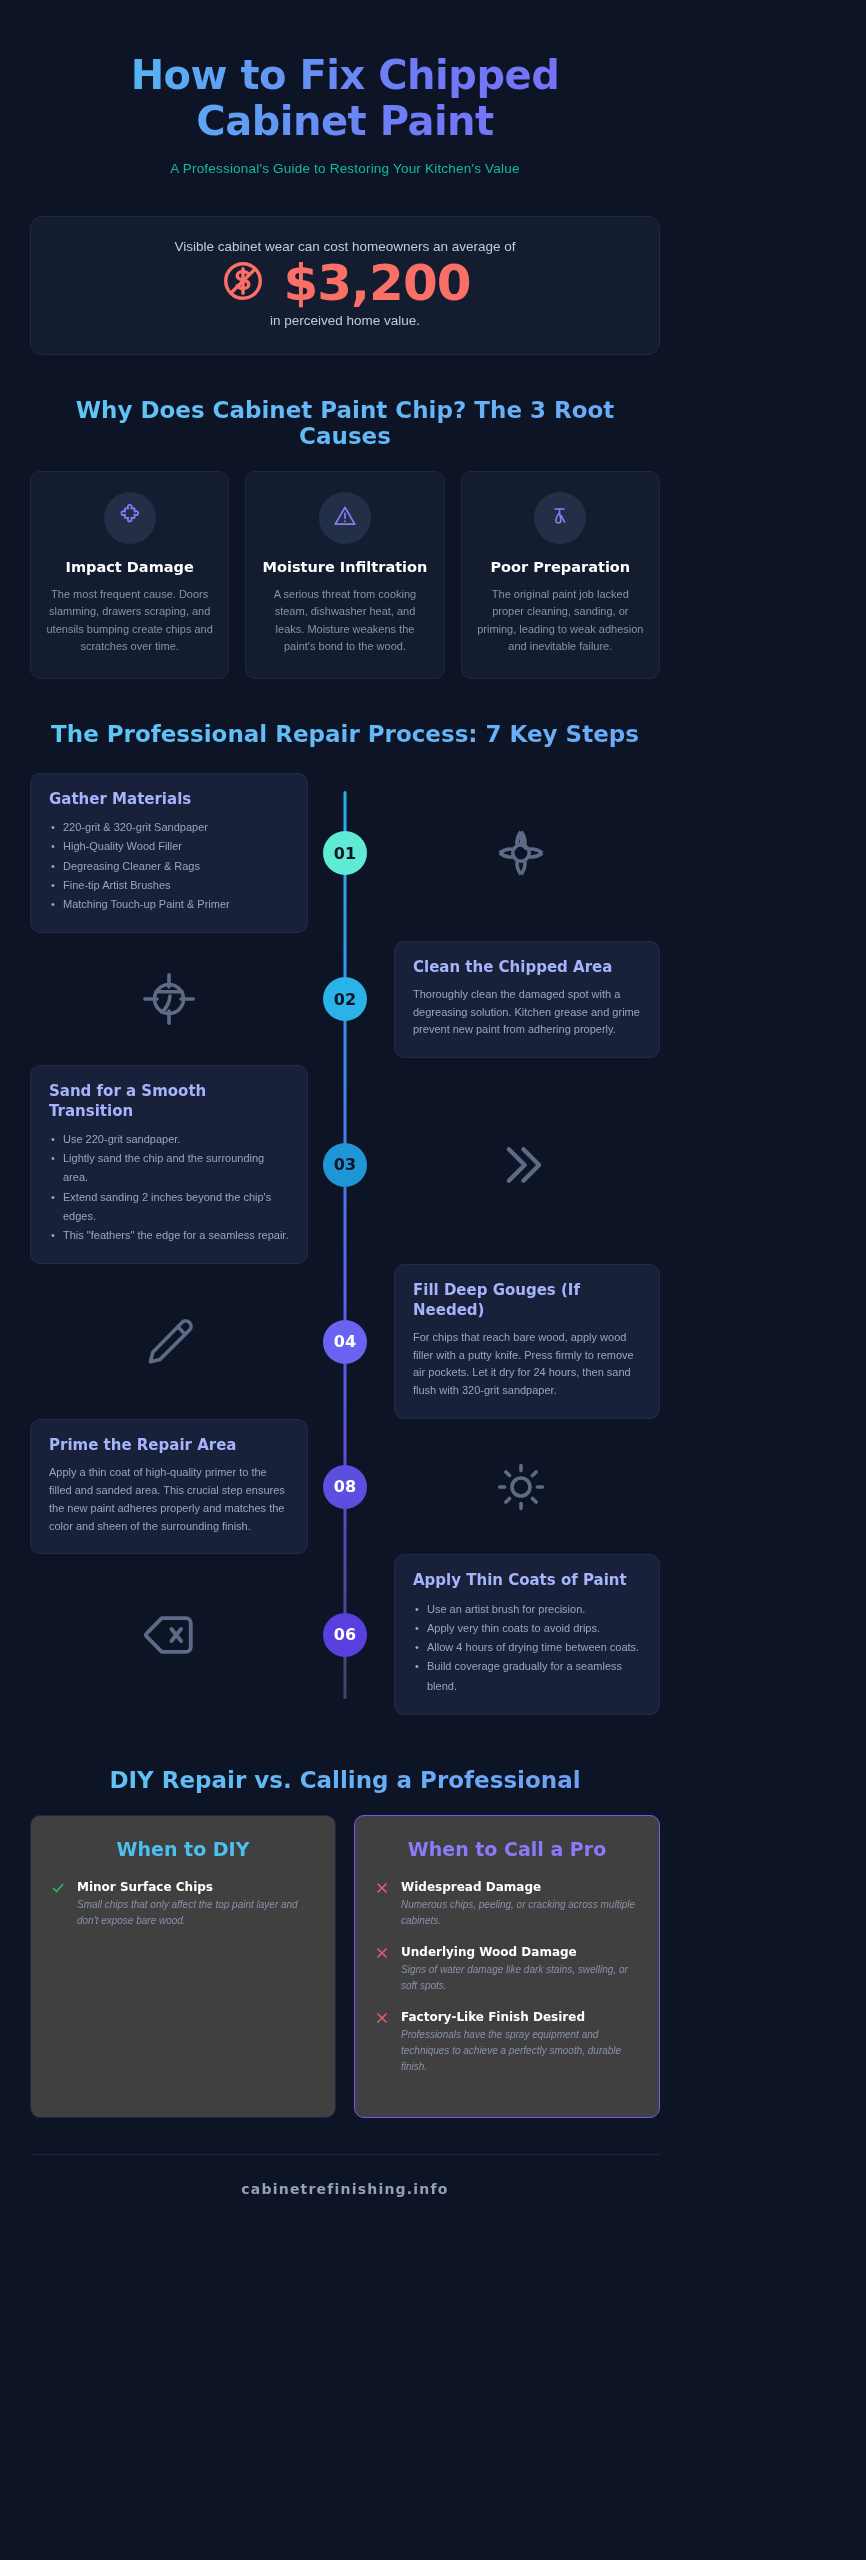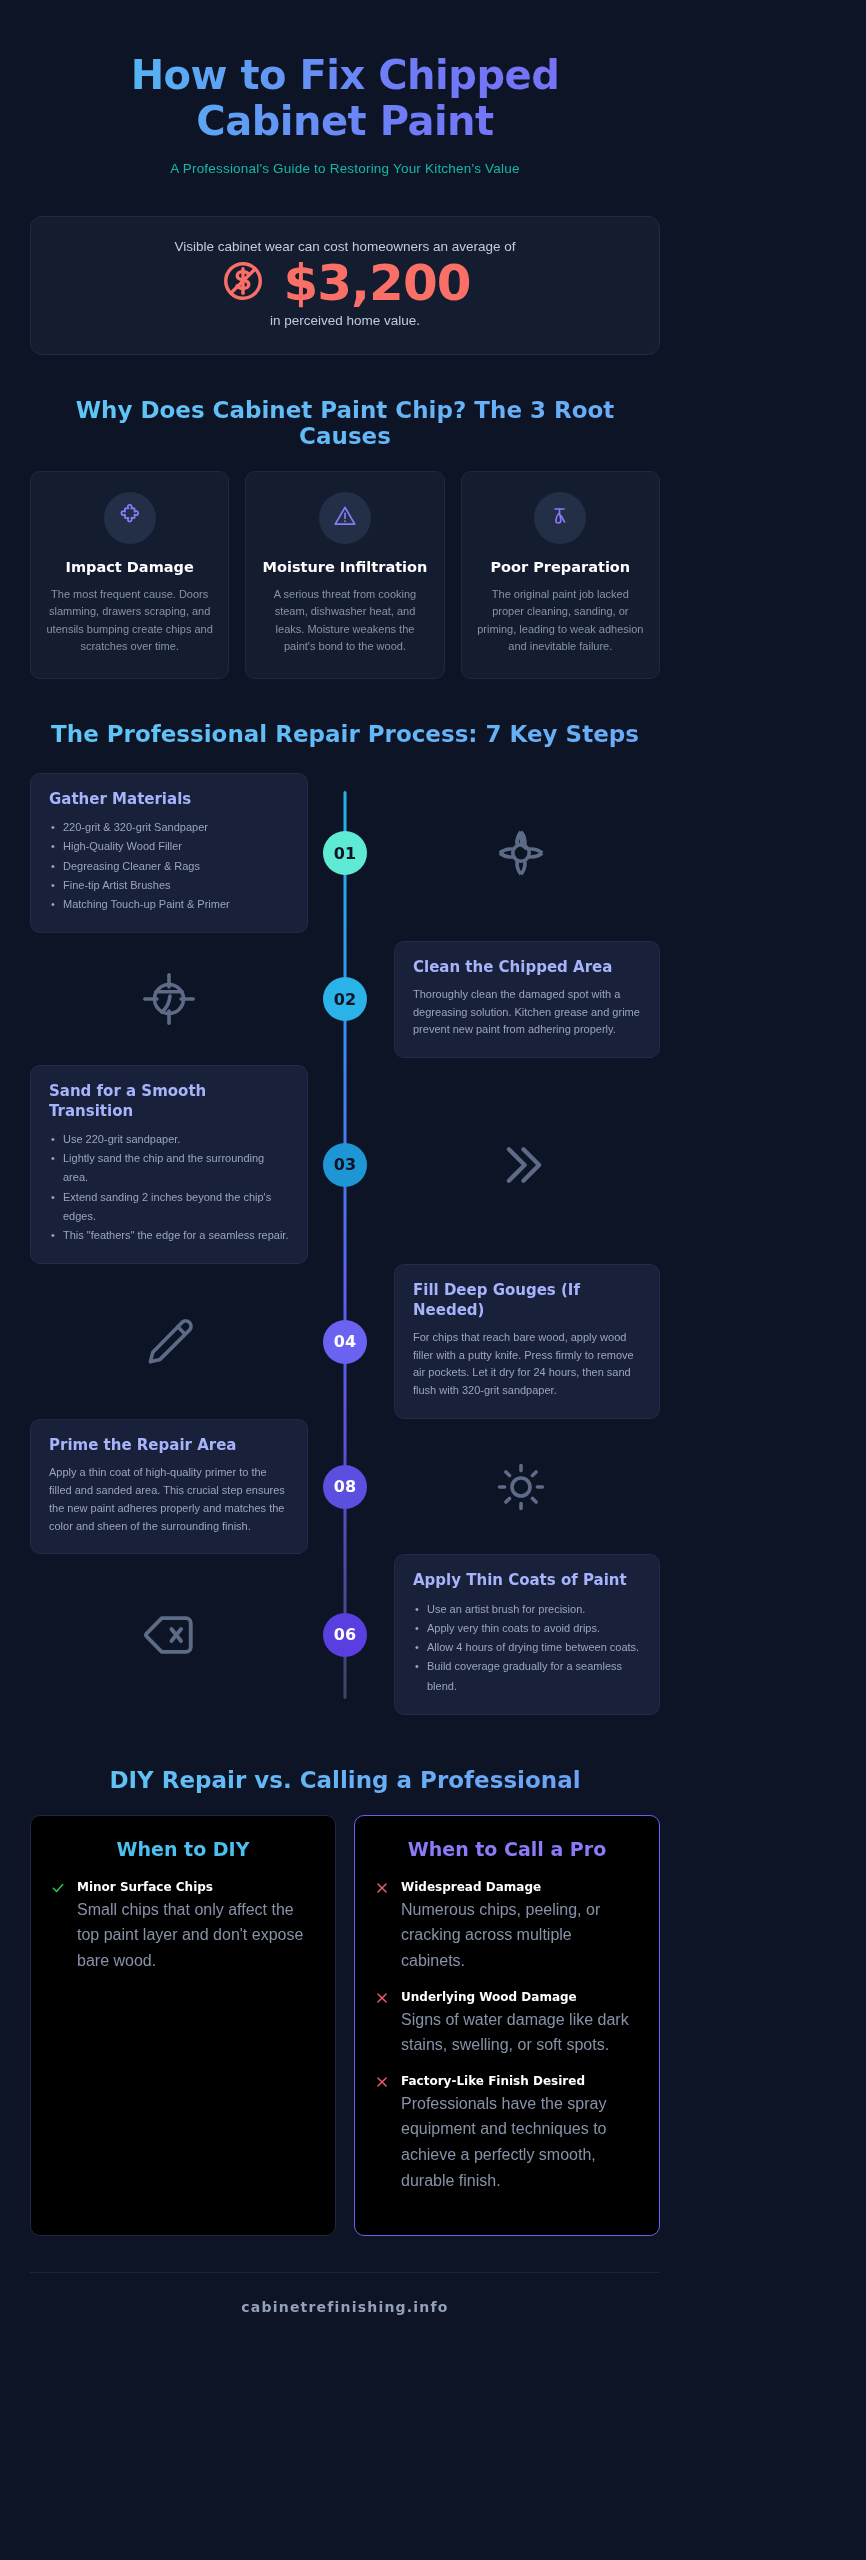--- a/index.html
+++ b/index.html
@@ -211,21 +211,21 @@
     color: #9aa5bb;
   }
 
   
   .compare {
     display: grid;
     grid-template-columns: 1fr 1fr;
     gap: 18px;
   }
   .cmp-card {
-    background: #000000;
+    background: #404040;
     border: 1px solid #1e283f;
     border-radius: 10px;
     padding: 22px 20px 26px 20px;
     min-height: 250px;
   }
   .cmp-card.pro { border: 1.5px solid #6f5cf0; }
   .cmp-head {
     font-family: "DejaVu Sans", sans-serif;
     text-align: center;
     font-size: 19px;
@@ -237,23 +237,24 @@
   .cmp-item { display: flex; gap: 10px; margin-bottom: 16px; }
   .cmp-mark { flex: 0 0 16px; padding-top: 1px; }
   .cmp-item-title {
     font-family: "DejaVu Sans", sans-serif;
     font-size: 12px;
     font-weight: 700;
     color: #ffffff;
     margin-bottom: 3px;
   }
   .cmp-item-desc {
-    font-size: 16px;
+    font-size: 10px;
     line-height: 1.6;
     color: #8792a8;
+    font-style: italic;
   }
 
   
   .footer {
     margin-top: 36px;
     border-top: 1px solid #1c2539;
     padding: 26px 0 30px 0;
     text-align: center;
   }
   .footer-text {

